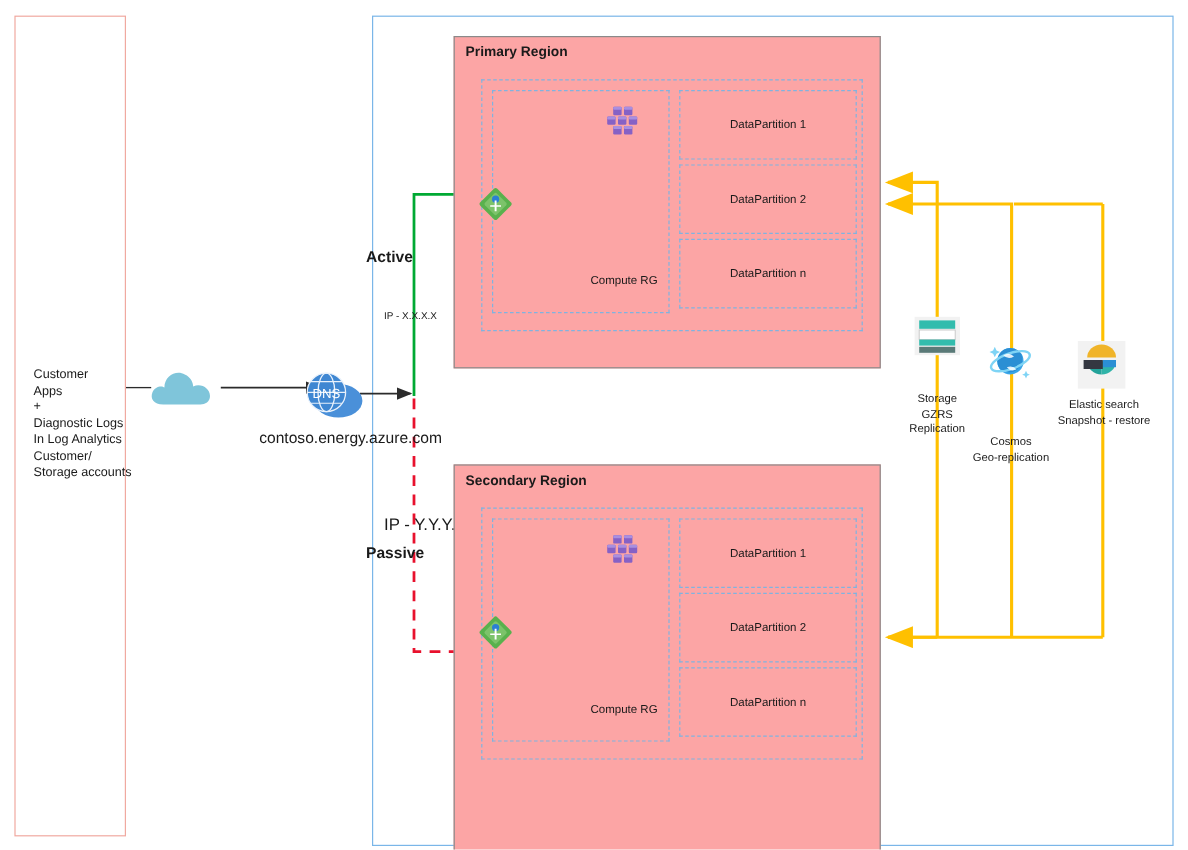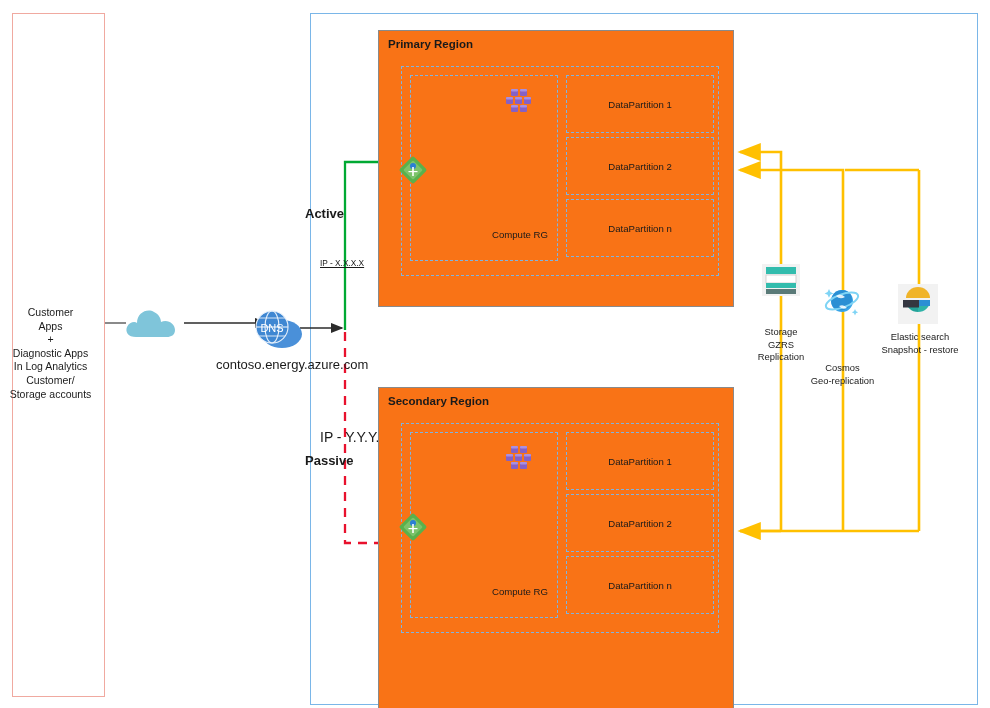--- a/index.html
+++ b/index.html
@@ -6,25 +6,25 @@
   body{width:990px;height:708px;position:relative;overflow:hidden;
        font-family:"Liberation Sans",sans-serif;color:#1a1a1a;}
   .abs{position:absolute;}
 
   
   #customer-box{left:12px;top:13px;width:93px;height:684px;
       border:1.6px solid #f0a9a0;box-sizing:border-box;background:#fff;}
   #azure-box{left:310px;top:13px;width:668px;height:692px;
       border:1.6px solid #7ab6e8;box-sizing:border-box;background:#fff;}
 
-  #customer-label{left:2px;top:306px;width:97px;text-align:center;
+  #customer-label{left:28px;top:306px;width:97px;
       font-size:10.5px;line-height:13.6px;color:#1a1a1a;}
 
   
-  .region-box{border:1.6px solid #8a8a8a;box-sizing:border-box;background:#f97316;padding-left:48px;}
+  .region-box{border:1.6px solid #8a8a8a;box-sizing:border-box;background:#fca5a5;padding-left:48px;}
   #primary-region{left:378px;top:30px;width:356px;height:277px;}
   #secondary-region{left:378px;top:387px;width:356px;height:341px;}
   .region-title{position:absolute;left:9px;top:7px;font-size:11.5px;font-weight:bold;}
 
   
   .dash-outer{position:absolute;left:22px;top:35px;width:318px;height:210px;
       border:1.3px dashed #7fb3e0;box-sizing:border-box;}
   .dash-compute{position:absolute;left:8px;top:8px;width:148px;height:186px;
       border:1.3px dashed #7fb3e0;box-sizing:border-box;}
   .compute-label{position:absolute;right:9px;bottom:20px;font-size:9.6px;margin-left:42px;}
@@ -41,21 +41,21 @@
   
   #dns-group{left:252px;top:308px;width:52px;height:44px;}
   #dns-label{left:216px;top:357px;width:128px;text-align:center;font-size:13px;}
 
   
   #cloud-icon{left:122px;top:303px;width:62px;height:40px;}
 
   
   #active-label{left:305px;top:206px;font-size:13px;font-weight:bold;}
   #passive-label{left:305px;top:453px;font-size:13px;font-weight:bold;}
-  #ip-active{left:320px;top:258px;font-size:8.3px;text-decoration:underline;}
+  #ip-active{left:320px;top:258px;font-size:8.3px;}
   #ip-passive{left:320px;top:429px;font-size:14px;}
 
   
   .svc{position:absolute;text-align:center;font-size:9.4px;line-height:12.6px;}
   #storage-icon{left:762px;top:261px;width:38px;height:38px;}
   #storage-label{left:736px;top:326px;width:90px;}
   #cosmos-icon{left:822px;top:282px;width:40px;height:38px;}
   #cosmos-label{left:795px;top:362px;width:95px;}
   #elastic-icon{left:898px;top:284px;width:40px;height:40px;}
   #elastic-label{left:865px;top:331px;width:110px;}
@@ -66,21 +66,21 @@
 </head>
 <body>
 
 <div class="abs" id="customer-box"></div>
 <div class="abs" id="azure-box"></div>
 
 <div class="abs" id="customer-label">
   <div>Customer</div>
   <div>Apps</div>
   <div>+</div>
-  <div>Diagnostic Apps</div>
+  <div>Diagnostic Logs</div>
   <div>In Log Analytics</div>
   <div>Customer/</div>
   <div>Storage accounts</div>
 </div>
 
 <svg class="flow" viewBox="0 0 990 708">
   <defs>
     <marker id="arrow-black" markerWidth="9" markerHeight="9" refX="7" refY="3.2" orient="auto">
       <path d="M0,0 L8,3.2 L0,6.4 z" fill="#2b2b2b"></path>
     </marker>

